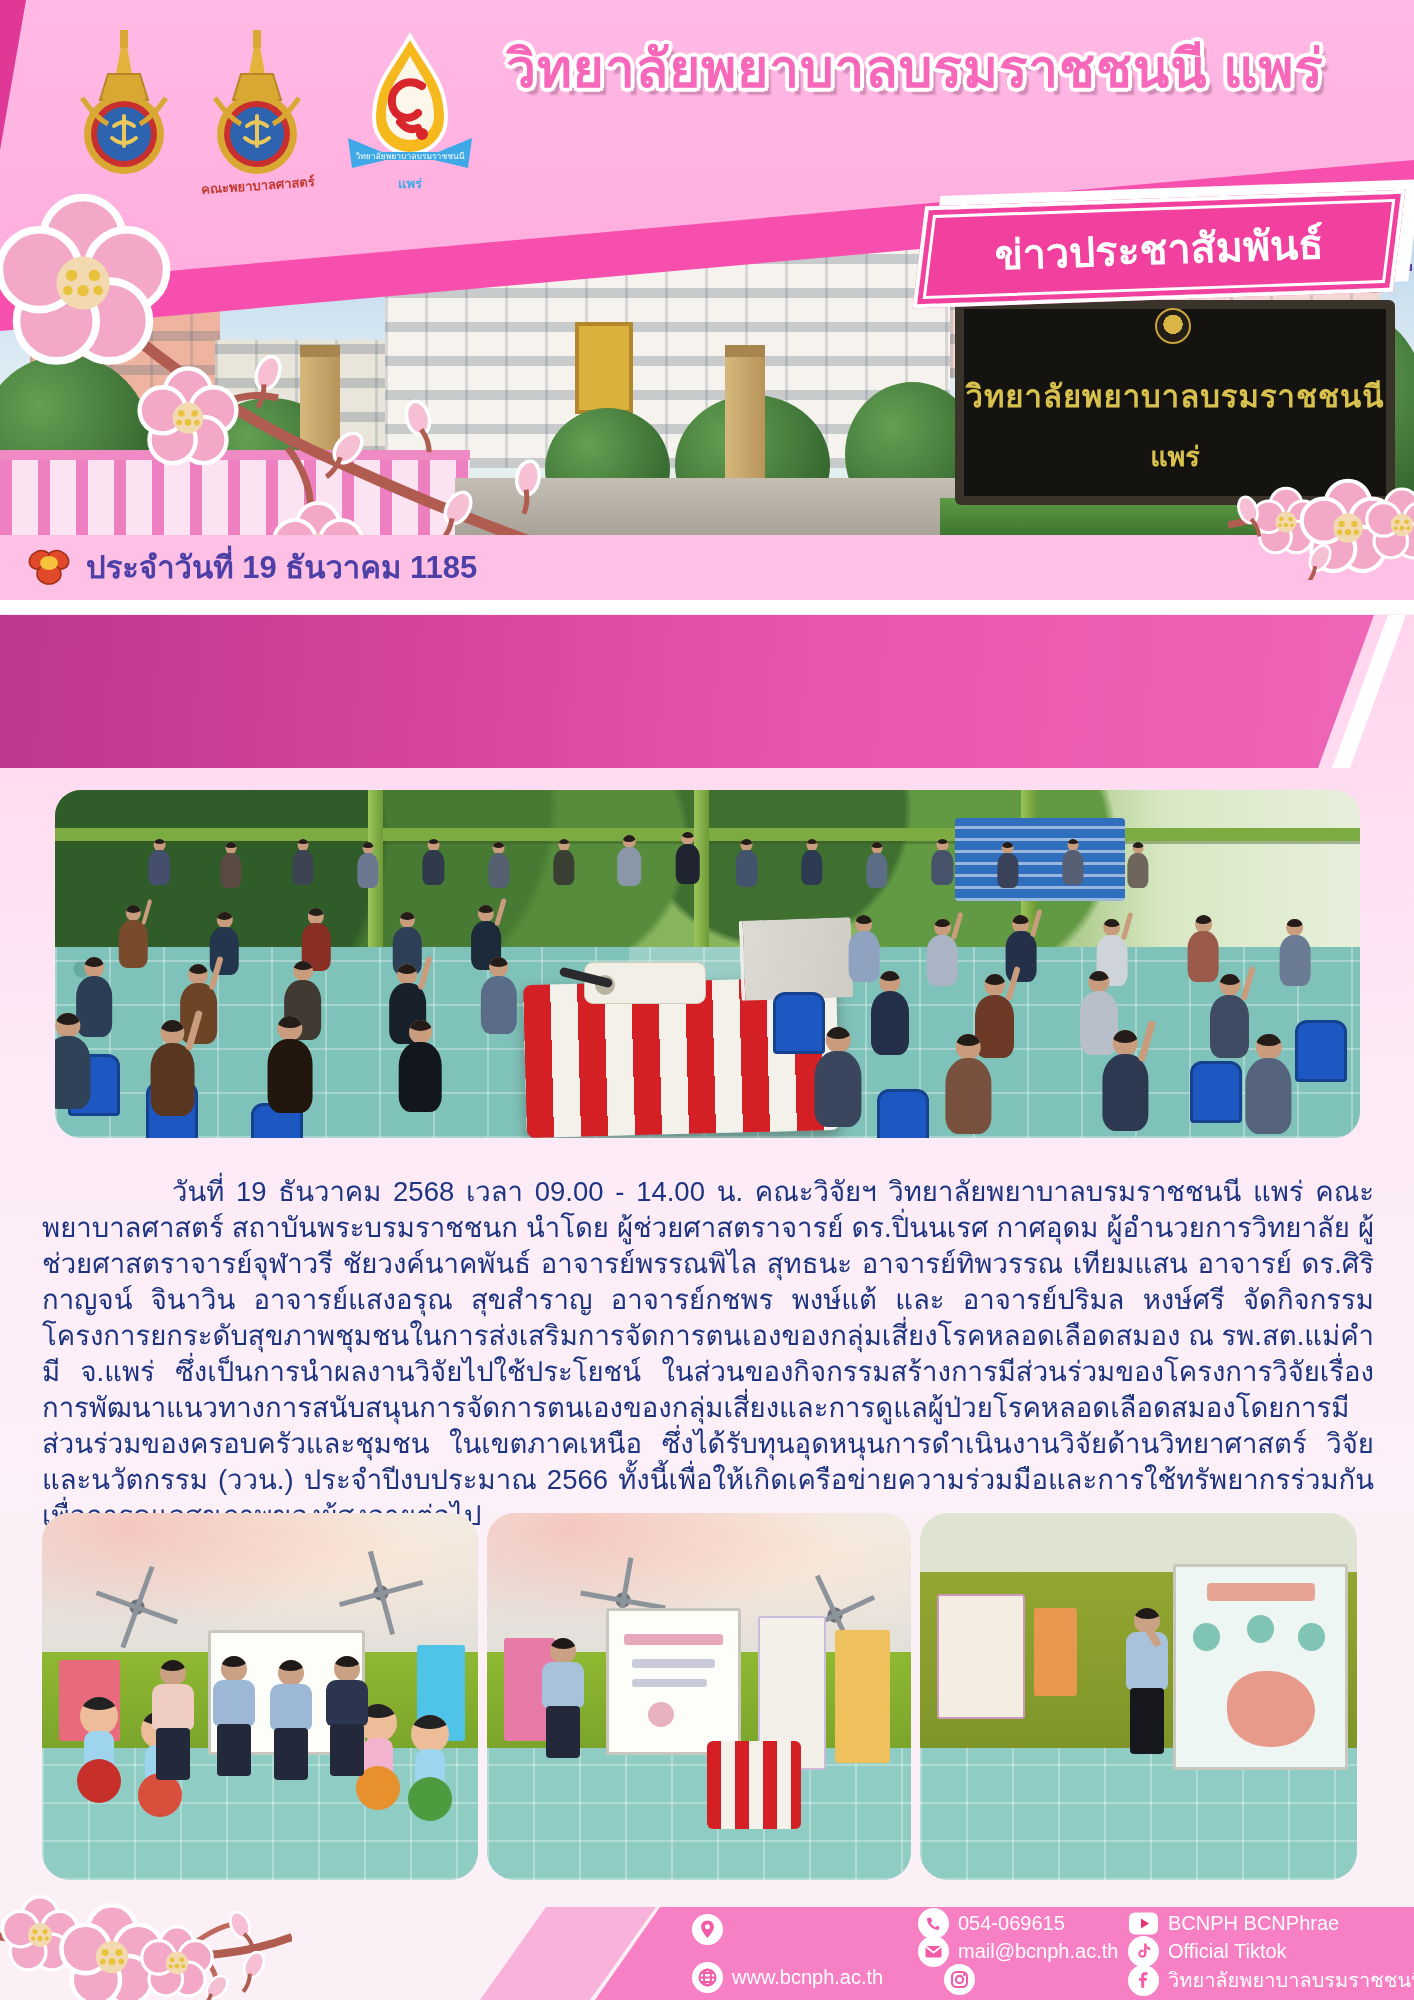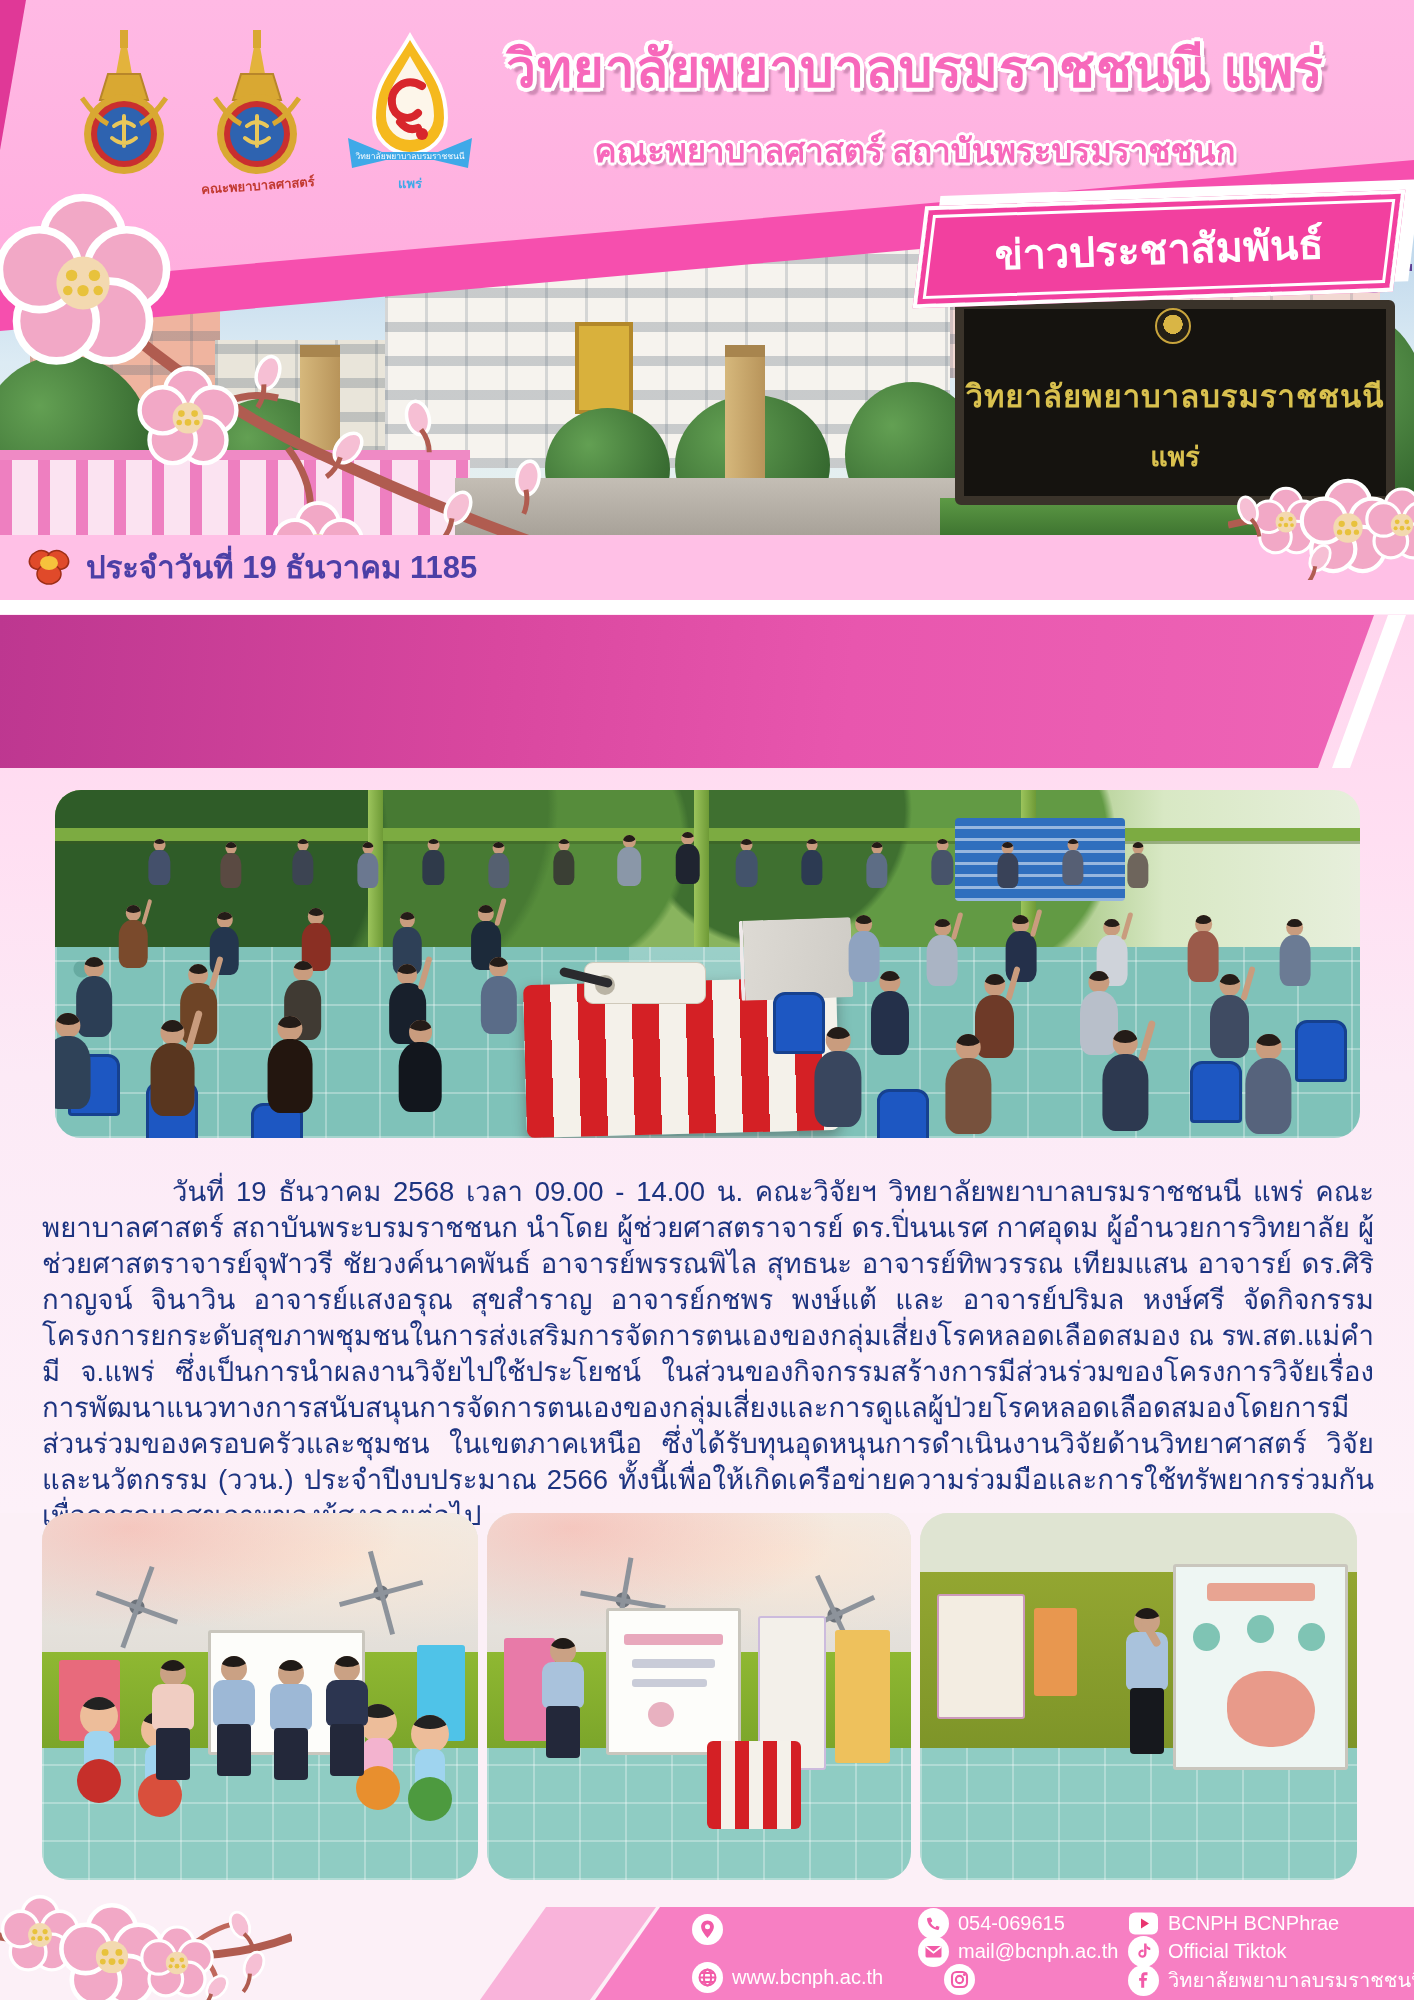--- a/index.html
+++ b/index.html
@@ -221,21 +221,20 @@
     <path d="M80 26 C68 48 56 60 56 86 a24 24 0 0 0 48 0 C104 60 92 48 80 26 Z" fill="#fdf6ea"></path>
     <path d="M92 56 c-16 -10 -32 2 -30 18 2 14 18 18 26 9 M70 92 q8 10 18 6" stroke="#d8262c" stroke-width="8" fill="none" stroke-linecap="round"></path>
     <circle cx="92" cy="104" r="6" fill="#d8262c"></circle>
     <path d="M18 108 L52 122 H108 L142 108 L138 138 L104 130 H56 L22 138 Z" fill="#3fa9e8"></path>
     <text x="80" y="129" text-anchor="middle" font-size="8.5" fill="#ffffff">วิทยาลัยพยาบาลบรมราชชนนี</text>
     <text x="80" y="158" text-anchor="middle" font-size="13" fill="#3fa9e8" font-weight="bold">แพร่</text>
   </svg>
 
   <div class="abs" id="titles">
     <div id="main-title">วิทยาลัยพยาบาลบรมราชชนนี แพร่</div>
-    <div id="sub-title">คณะพยาบาลศาสตร์ สถาบันพระบรมราชชนก</div>
   </div>
 
   <div class="abs" id="badge">
     <div class="t">ข่าวประชาสัมพันธ์</div>
   </div>
 
   <svg class="abs" style="left:-12px;top:118px;" width="600" height="470" viewBox="0 0 600 470">
     <defs>
       <g id="bloom">
         <g fill="#f2a8c6" stroke="#ffffff" stroke-width="4">

